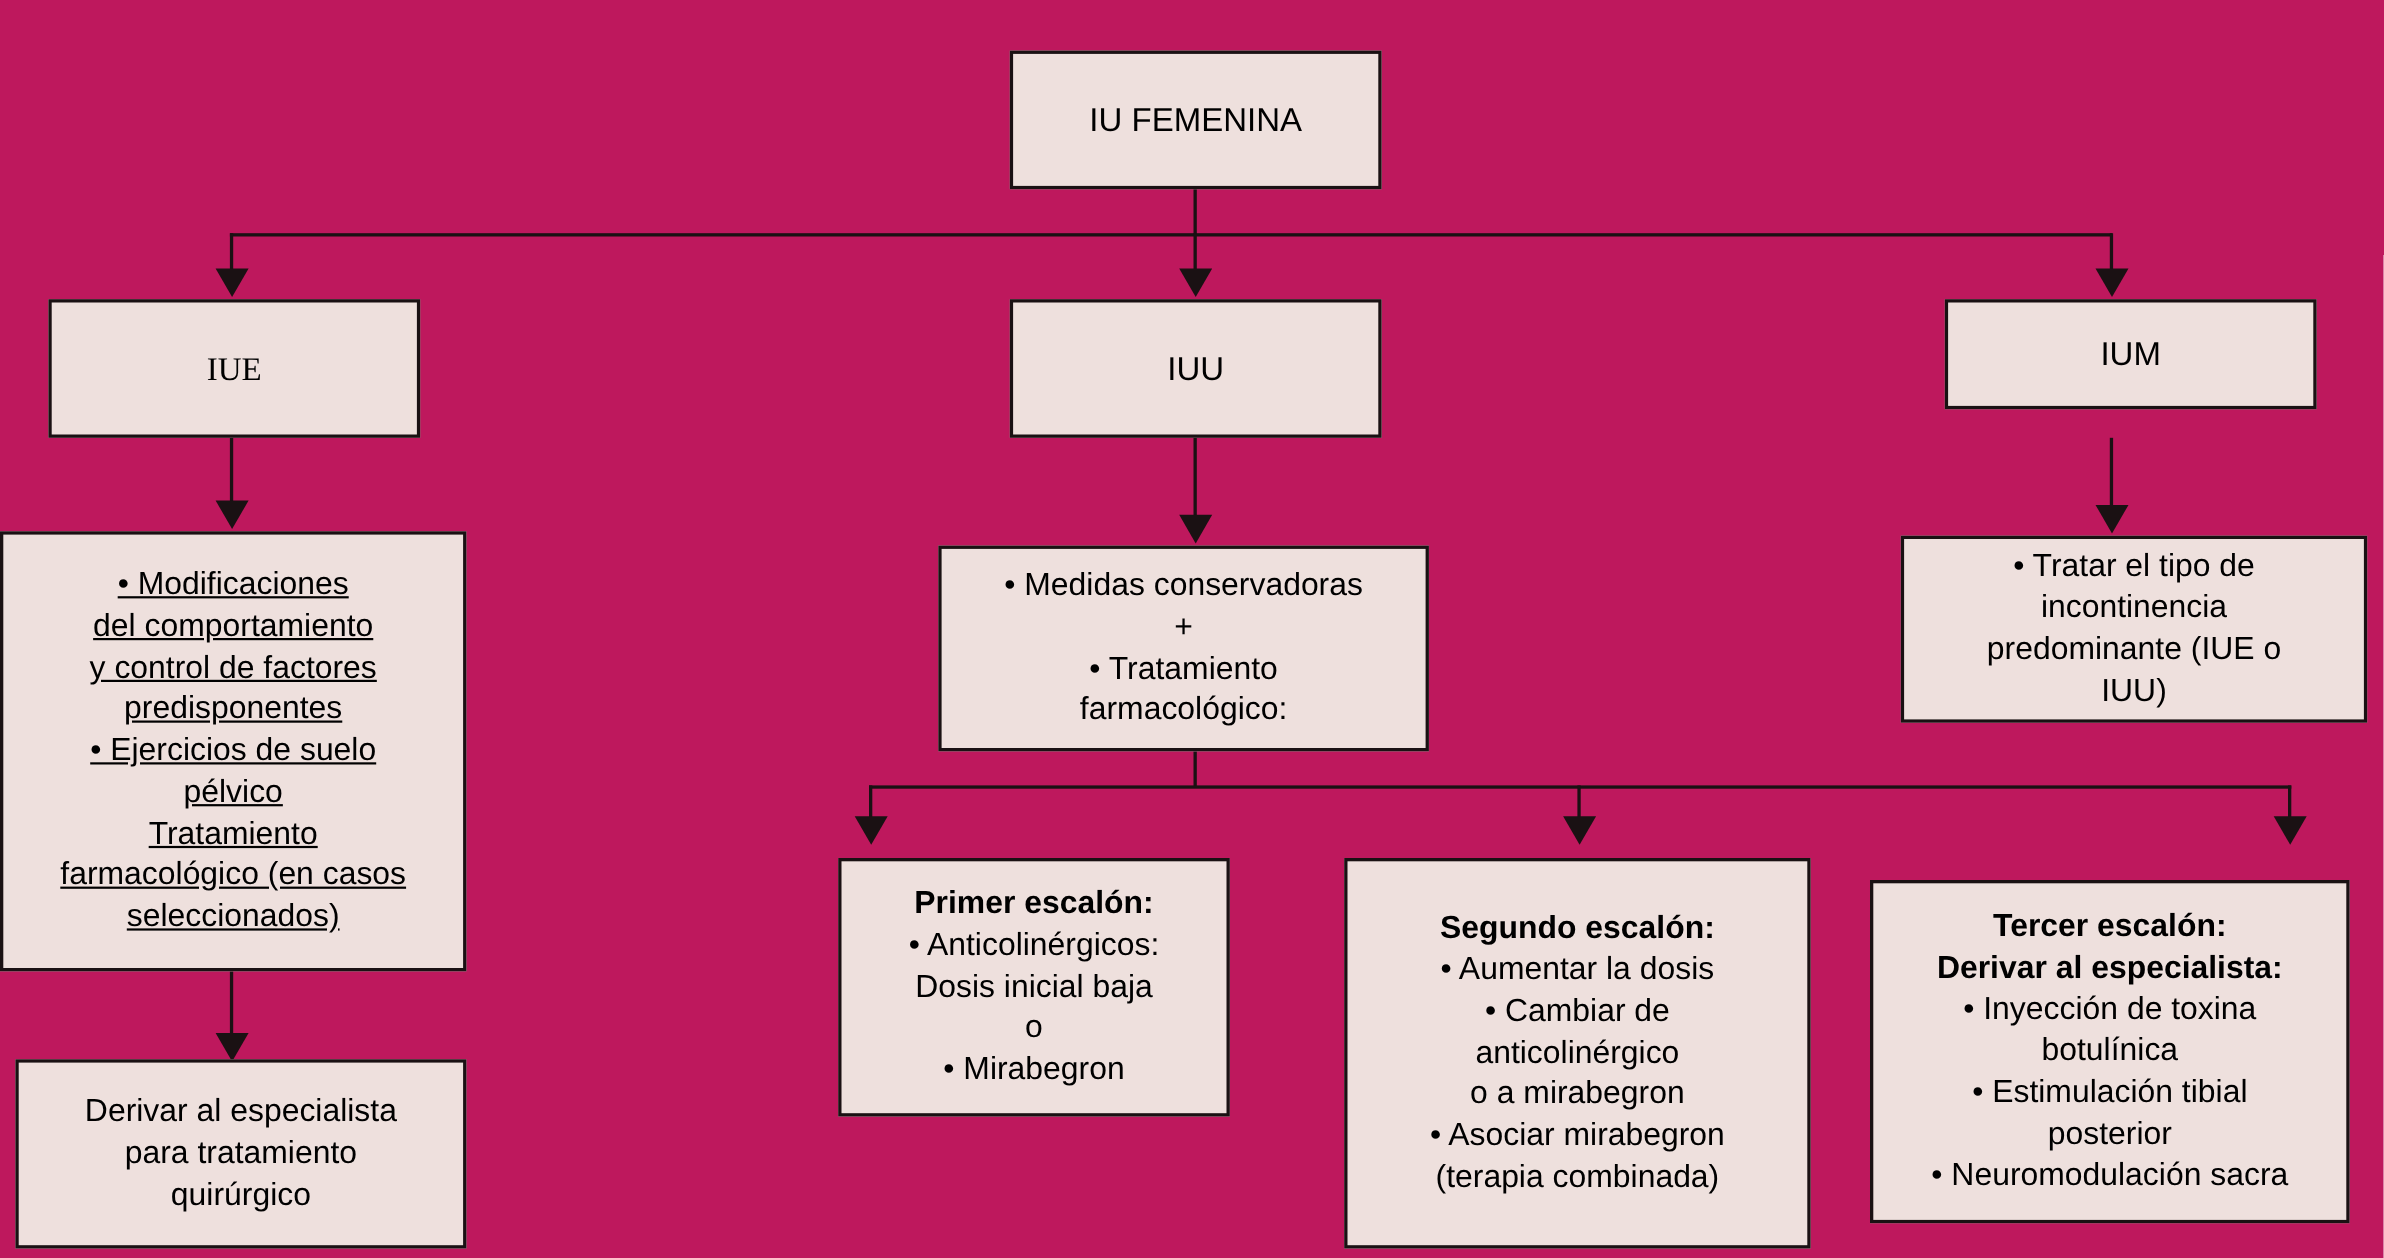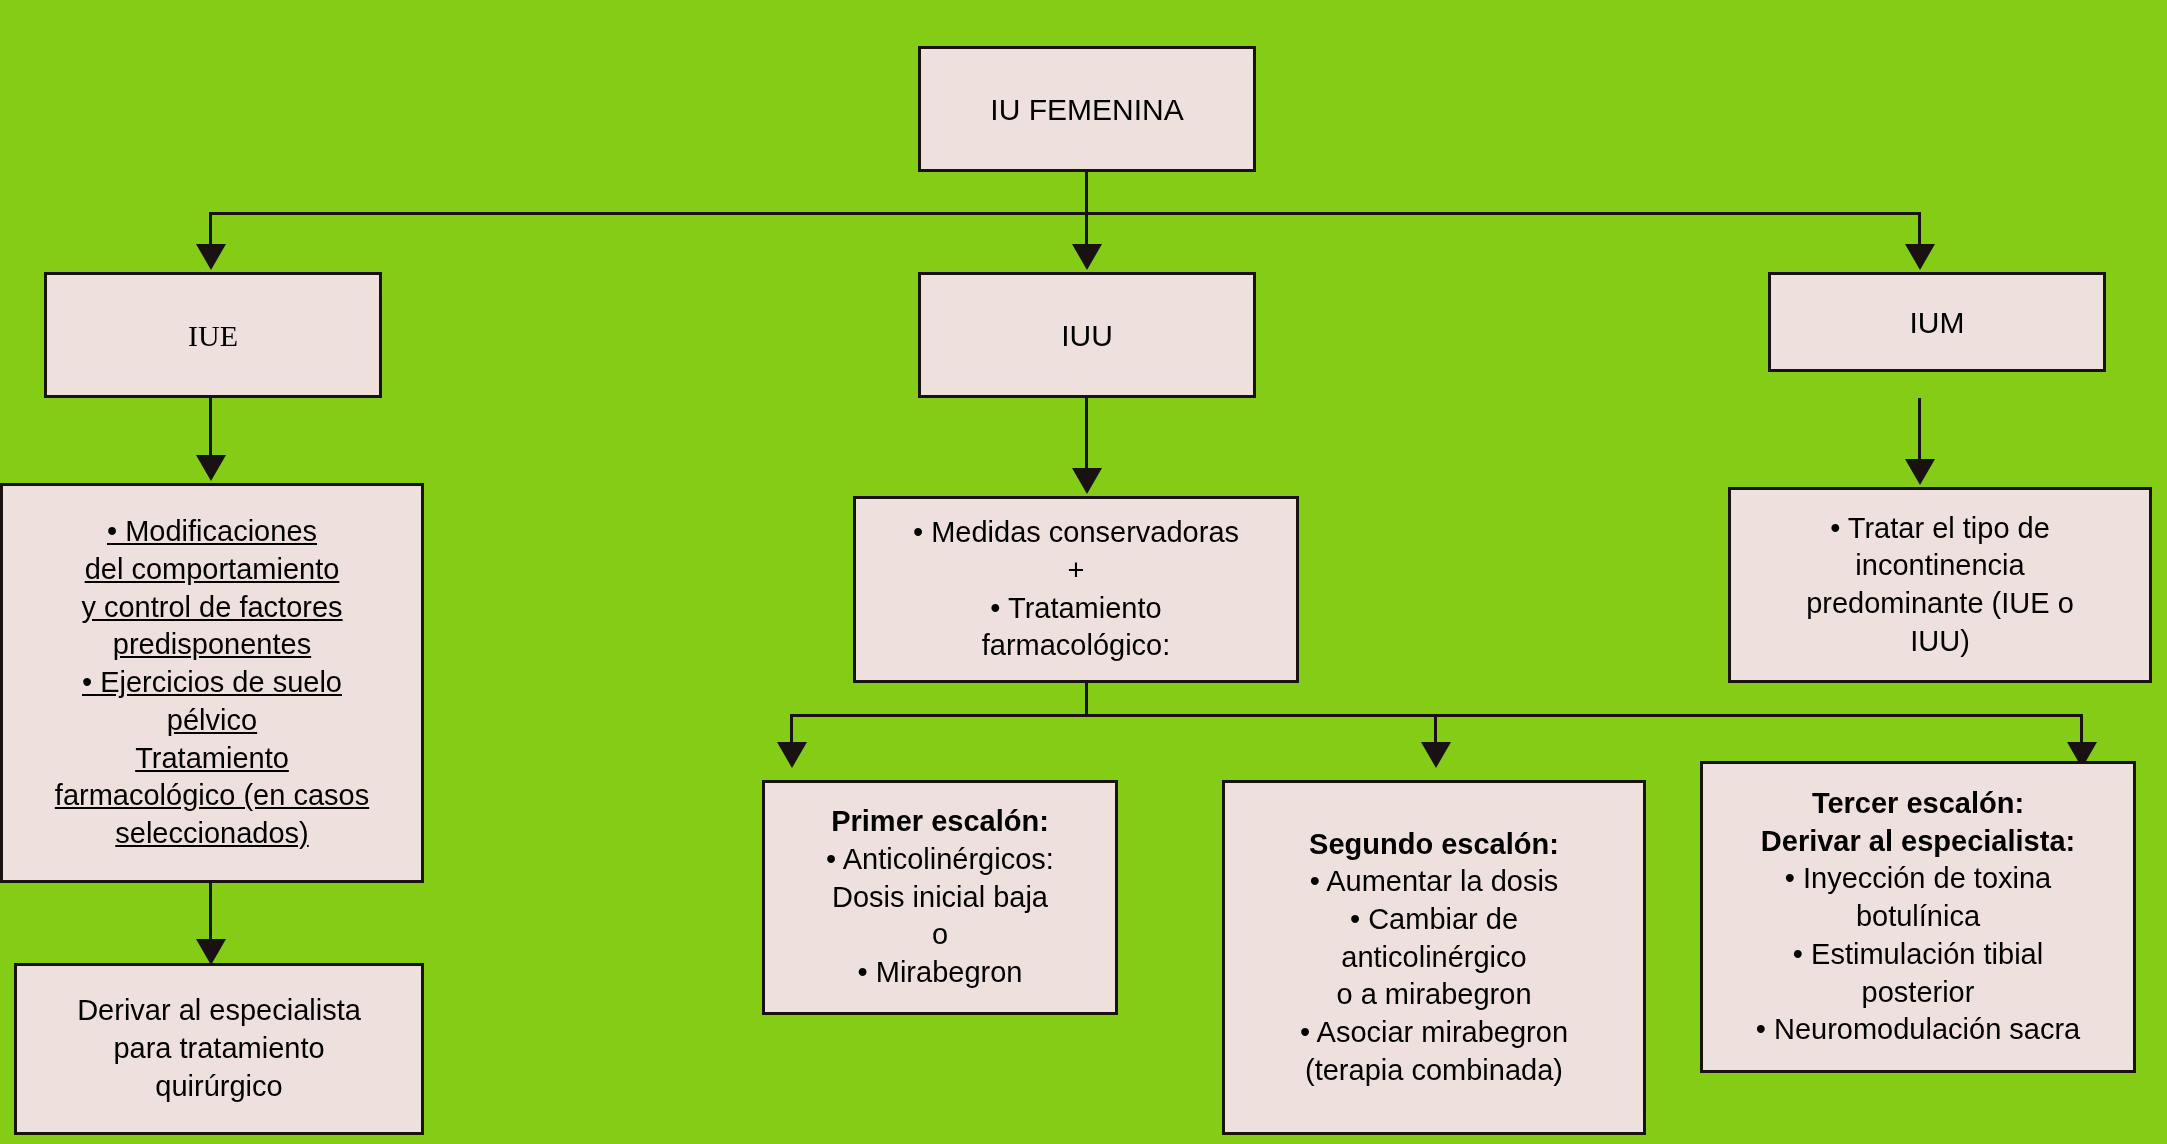--- a/index.html
+++ b/index.html
@@ -9,21 +9,21 @@
     background: #ffffff;
   }
   body {
     font-family: "Liberation Sans", sans-serif;
     color: #000000;
   }
   #canvas {
     position: relative;
     width: 2167px;
     height: 1144px;
-    background: #84cc16;
+    background: #be185d;
     overflow: hidden;
   }
 
   
   .node {
     position: absolute;
     box-sizing: border-box;
     background: #EEE0DD;
     border: 3px solid #1a1113;
     display: flex;
@@ -46,27 +46,27 @@
   }
 
   
   #node-root      { left: 918px;  top: 46px;   width: 338px; height: 126px; }
   #node-iue       { left: 44px;   top: 272px;  width: 338px; height: 126px; font-family: Liberation Serif, serif; }
   #node-iuu       { left: 918px;  top: 272px;  width: 338px; height: 126px; }
   #node-ium       { left: 1768px; top: 272px;  width: 338px; height: 100px; }
 
   #node-iue-tx    { left: 0px;    top: 483px;  width: 424px; height: 400px;  font-size: 29px; text-decoration: underline; }
   #node-iuu-tx    { left: 853px;  top: 496px;  width: 446px; height: 187px;  font-size: 29px; }
-  #node-ium-tx    { left: 1728px; top: 487px;  width: 424px; height: 196px;  font-size: 29px; }
+  #node-ium-tx    { left: 1728px; top: 487px;  width: 424px; height: 170px;  font-size: 29px; }
 
   #node-iue-surg  { left: 14px;   top: 963px;  width: 410px; height: 172px;  font-size: 29px; }
 
   #node-step1     { left: 762px;  top: 780px;  width: 356px; height: 235px;  font-size: 29px; }
   #node-step2     { left: 1222px; top: 780px;  width: 424px; height: 355px;  font-size: 29px; }
-  #node-step3     { left: 1700px; top: 761px;  width: 436px; height: 312px;  font-size: 29px; }
+  #node-step3     { left: 1700px; top: 800px;  width: 436px; height: 312px;  font-size: 29px; }
 
   
   .vline, .hline {
     position: absolute;
     background: #1a1113;
   }
   .vline { width: 3px; }
   .hline { height: 3px; }
 
   

